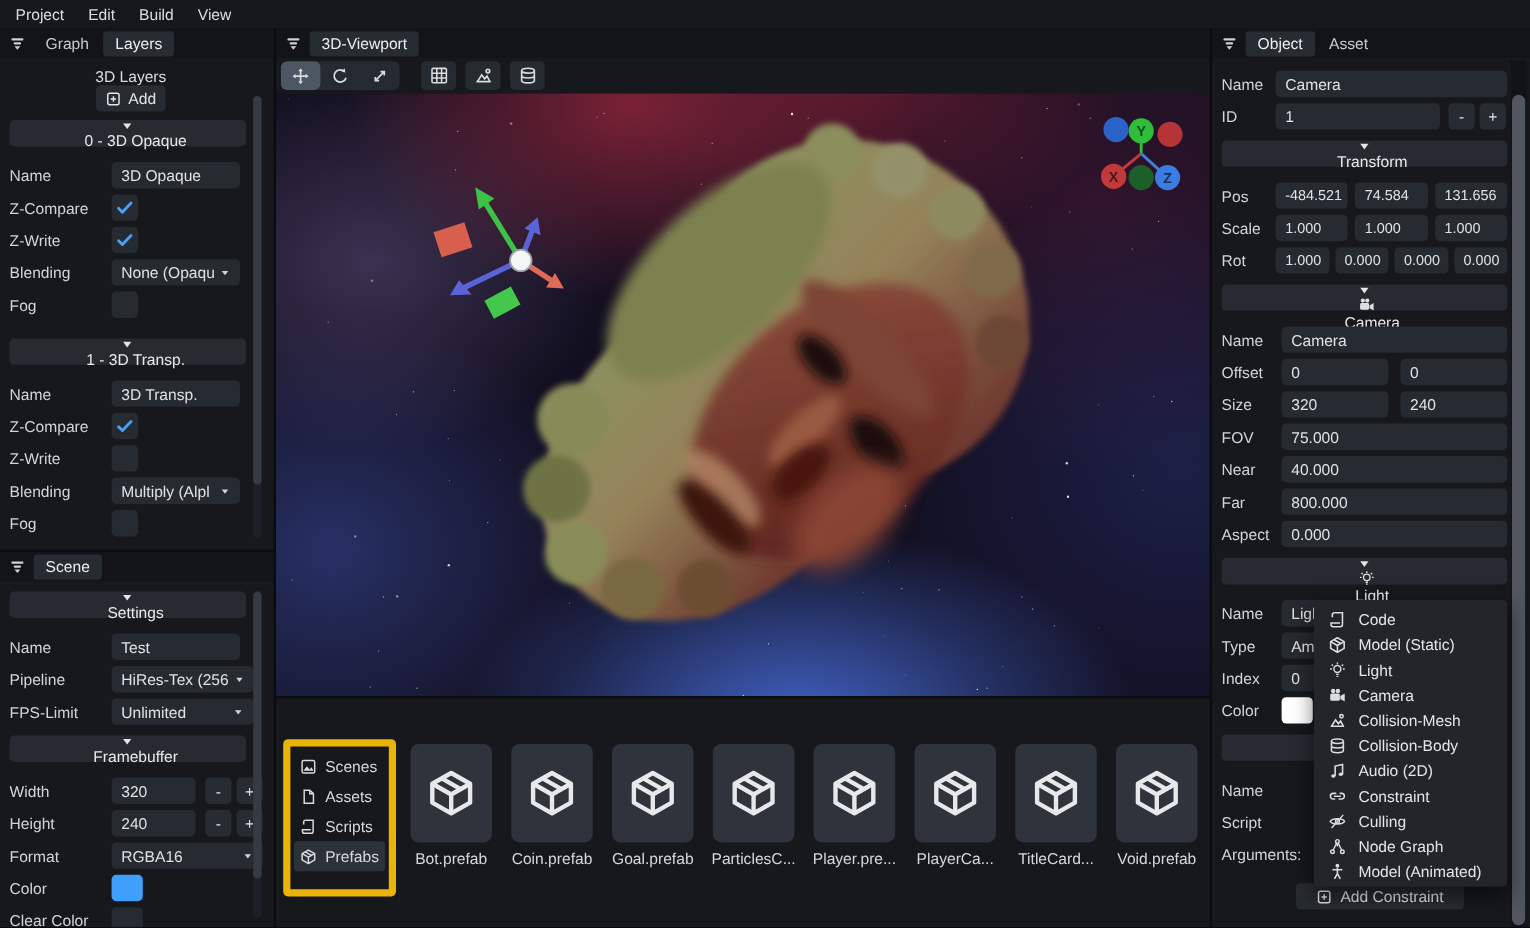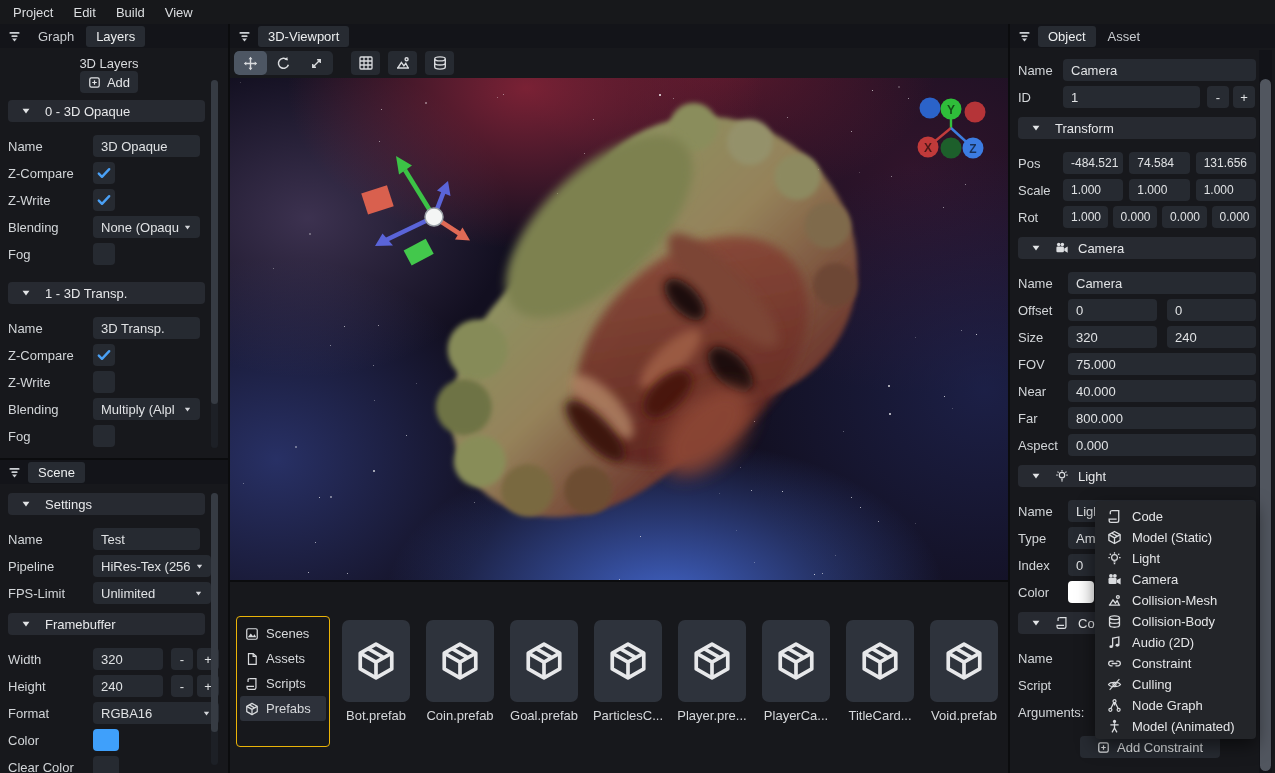--- a/index.html
+++ b/index.html
@@ -12,21 +12,21 @@
   #menubar{position:absolute;left:0;top:0;width:1275px;height:24px;background:#17181b;display:flex;align-items:center;padding-left:3px;}
   .menu-item{padding:3px 10px;color:#dcdee1;cursor:default;}
 
   
   .panel{position:absolute;background:#17181c;overflow:hidden;}
   .tabstrip{height:24px;background:#131419;display:flex;align-items:center;padding-left:8px;}
   .funnel{width:13px;height:13px;color:#cdd0d4;margin-right:7px;}
   .tab{padding:3px 10px;border-radius:3px;color:#c8cbcf;margin-right:2px;}
   .tab.active{background:#272b32;color:#eceeef;}
 
-  .sechdr{height:22px;background:#272a31;border-radius:4px;display:flex;align-items:center;padding-left:13px;color:#e7e8ea;}
+  .sechdr{height:22px;background:#272a31;border-radius:4px;display:flex;align-items:center;padding-left:13px;color:#e7e8ea;flex-direction:column;}
   .sechdr .tri{width:10px;height:10px;color:#e2e4e6;margin-right:14px;}
   .sechdr .hic{width:14px;height:14px;color:#dcdee1;margin-right:9px;}
 
   .row{display:flex;align-items:center;height:22px;margin-top:5px;padding:0 8px;color:#d2d5d8;}
   .row.first{margin-top:13px;}
   .lab{flex:none;}
   .field{background:#262a31;border-radius:4px;height:22px;display:flex;align-items:center;padding:0 8px;color:#e0e2e4;white-space:nowrap;overflow:hidden;}
   .dd{justify-content:space-between;}
   .dd .tri{width:9px;height:9px;color:#d3d5d9;margin-left:4px;}
   .checkbox{width:22px;height:22px;background:#262a31;border-radius:4px;display:flex;align-items:center;justify-content:center;}
@@ -75,21 +75,21 @@
       radial-gradient(340px 320px at 97% 62%, rgba(38,48,108,.5), rgba(38,48,108,0) 75%),
       radial-gradient(420px 320px at 88% 18%, rgba(86,26,56,.45), rgba(86,26,56,0) 70%),
       #120f20;}
   #stars{position:absolute;inset:0;}
   #stars i{position:absolute;background:#fff;border-radius:50%;}
   #scene-svg{position:absolute;inset:0;}
 
   
   #files-panel{left:230px;top:582px;width:778px;height:191px;}
   #files-body{position:absolute;left:0;top:24px;right:0;bottom:0;}
-  #folderbox{position:absolute;left:6px;top:10px;width:94px;height:131px;border:1px solid #eab308;border-radius:4px;padding:4px 3px;}
+  #folderbox{position:absolute;left:6px;top:10px;width:94px;height:131px;border:6px solid #eab308;border-radius:4px;padding:4px 3px;}
   .folder{display:flex;align-items:center;gap:7px;height:25px;padding:0 5px;border-radius:3px;color:#d6d8db;}
   .folder.active{background:#2d313a;}
   .folder .icon{width:14px;height:14px;color:#d9dbde;}
   #tiles{position:absolute;left:104px;top:14px;display:flex;}
   .tile{width:84px;display:flex;flex-direction:column;align-items:center;}
   .pbox{width:68px;height:82px;background:#2e333c;border-radius:7px;display:flex;align-items:center;justify-content:center;}
   .pbox .icon{width:42px;height:42px;color:#e7e8ea;}
   .tlabel{margin-top:6px;color:#d6d8db;white-space:nowrap;}
 
   

